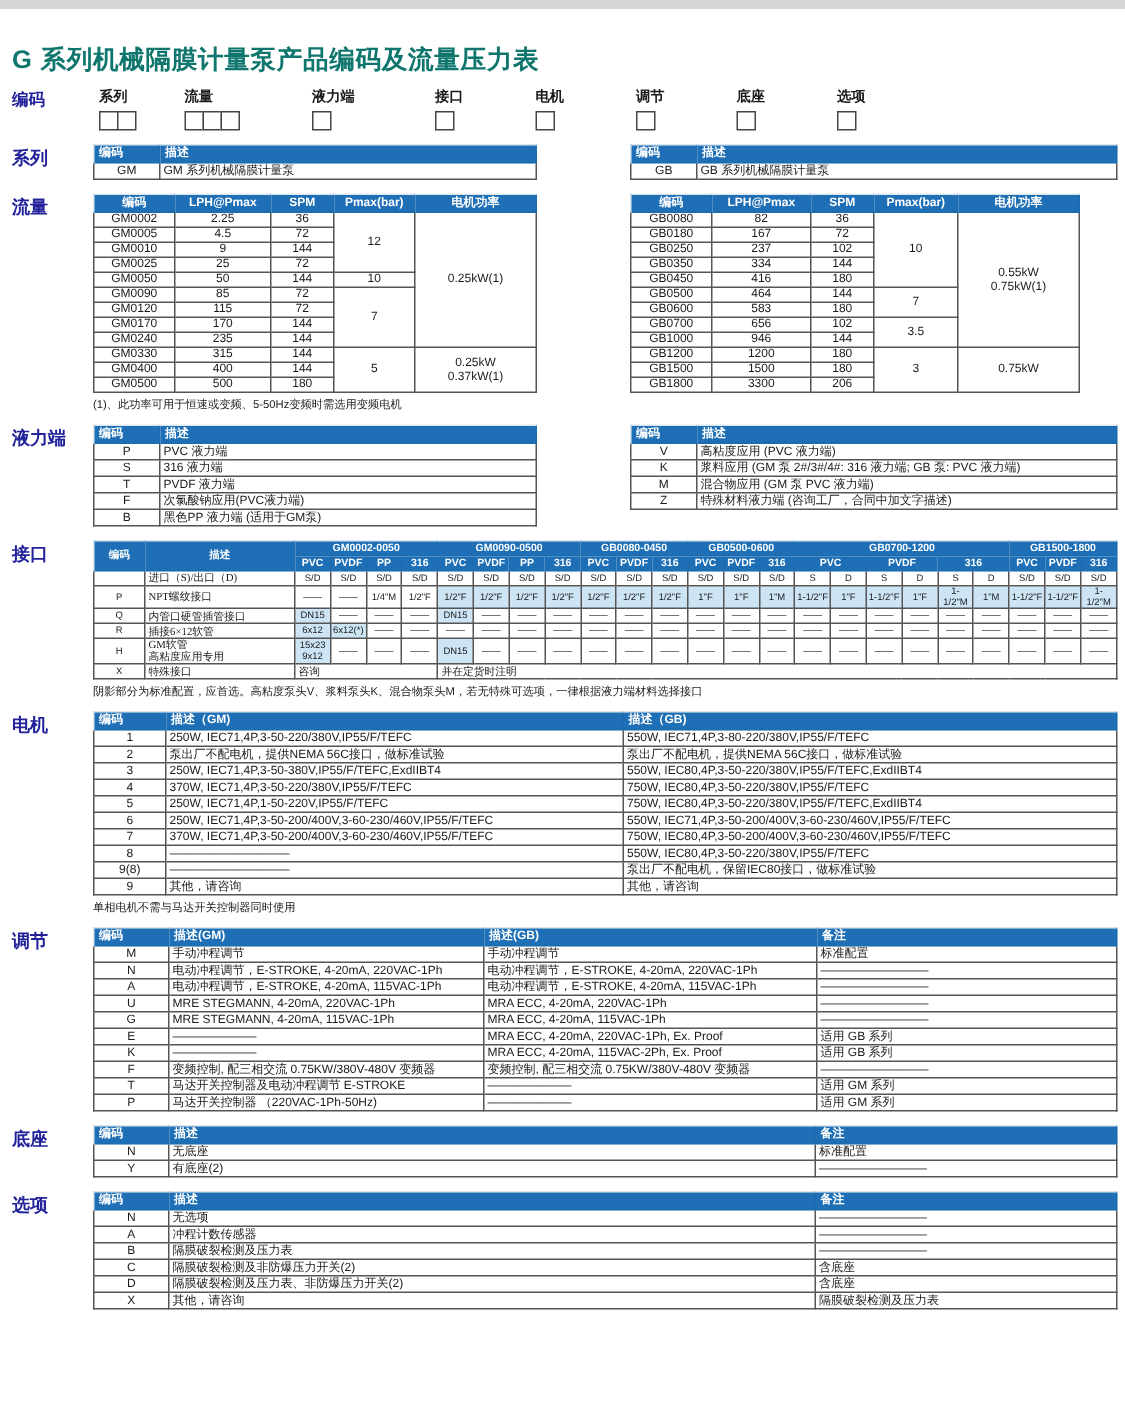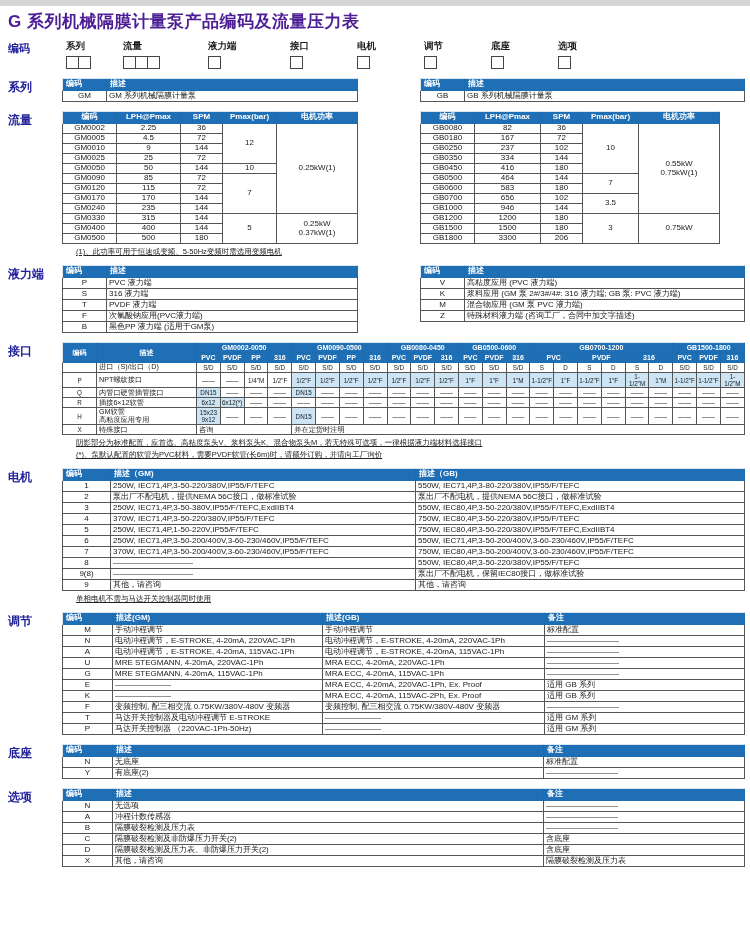--- a/index.html
+++ b/index.html
@@ -1,20 +1,20 @@
 <!DOCTYPE html>
 <html><head>
 <meta charset="utf-8">
 <style>
 *{margin:0;padding:0;box-sizing:border-box;}
 html,body{width:750px;}
 body{height:936px;background:#fff;font-family:"Liberation Sans",sans-serif;color:#111;overflow:hidden;}
 .topbar{height:6px;background:#d6d6d6;}
 .page{padding:4px 5px 0 5px;}
-h1{font-size:17px;color:#4c1d95;font-weight:bold;margin:0 0 7px 3px;letter-spacing:0.5px;}
+h1{font-size:17px;color:#0f766e;font-weight:bold;margin:18px 0 7px 3px;letter-spacing:0.5px;}
 .coding{display:flex;margin:0 0 9px 3px;}
 .coding-label{width:58px;font-size:11px;font-weight:bold;color:#22229b;padding-top:1px;flex:none;}
 .code-group{flex:none;}
 .code-group:nth-of-type(1){width:57px;}
 .code-group:nth-of-type(2){width:85px;}
 .code-group:nth-of-type(3){width:82px;}
 .code-group{width:67px;}
 .code-group-label{font-size:9.5px;font-weight:bold;color:#1a1a1a;margin-bottom:3px;}
 .code-boxes{display:flex;}
 .code-box{width:13px;height:13px;border:1px solid #444;background:#fff;margin-right:-1px;}
@@ -28,23 +28,23 @@
 .head-left th{text-align:left;}
 .body-left td{text-align:left;}
 .body-left td:first-child{text-align:center;margin-top:43px;}
 .lt{text-align:left !important;}
 .sh{background:#cce4f4;}
 .w296{width:296px;}
 .w300{width:300px;}
 .w325{width:325px;}
 .wfull{width:683px;}
 .mr62{margin-right:62px;flex:none;}
-.fn{font-size:7.5px;color:#222;margin:3px 0 0 14px;line-height:1.2;text-decoration:underline;}
+.fn{font-size:7.5px;color:#222;margin:3px 0 0 0;line-height:1.2;}
 .interface td{font-size:6.3px;padding:0 1px;height:10px;}
-.interface .lt{font-size:7.2px;padding-left:2px;}
+.interface .lt{font-size:7.2px;padding-left:2px;font-family:Liberation Serif, serif;}
 .interface th{font-size:7px;padding:0 1px;height:10px;}
 .flow td{height:10px;padding:0 1px;}
 </style>
 </head>
 <body>
 
 <div class="topbar"></div>
 <div class="page">
 
   <h1>G 系列机械隔膜计量泵产品编码及流量压力表</h1>
@@ -584,21 +584,20 @@
             </tr>
             <tr>
               <td>X</td>
               <td class="lt">特殊接口</td>
               <td colspan="4" class="lt">咨询</td>
               <td colspan="19" class="lt">并在定货时注明</td>
             </tr>
           </tbody>
         </table>
       <div class="fn">阴影部分为标准配置，应首选。高粘度泵头V、浆料泵头K、混合物泵头M，若无特殊可选项，一律根据液力端材料选择接口</div>
-      <div class="fn">(*)、泵默认配置的软管为PVC材料，需要PVDF软管(长6m)时，请额外订购，并请向工厂询价</div>
     </div>
   </div>
 
   <div class="section">
     <div class="sec-label">电机</div>
     <div class="sec-body">
       <table class="tbl head-left body-left wfull">
         <colgroup>
             <col style="width:48px">
             <col style="width:305px">

